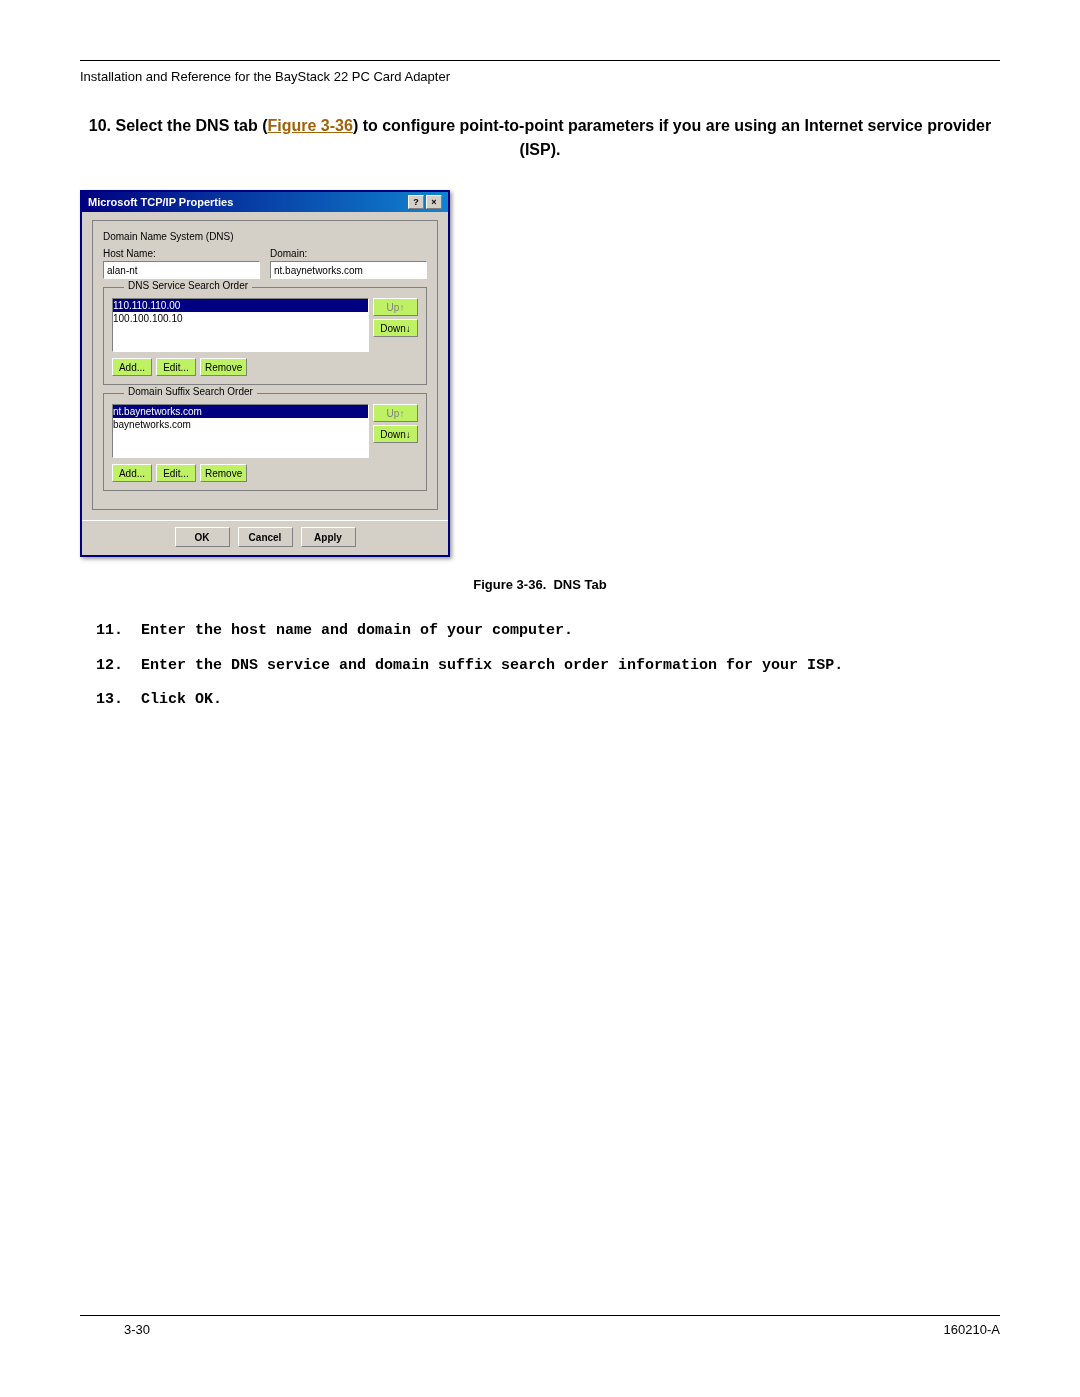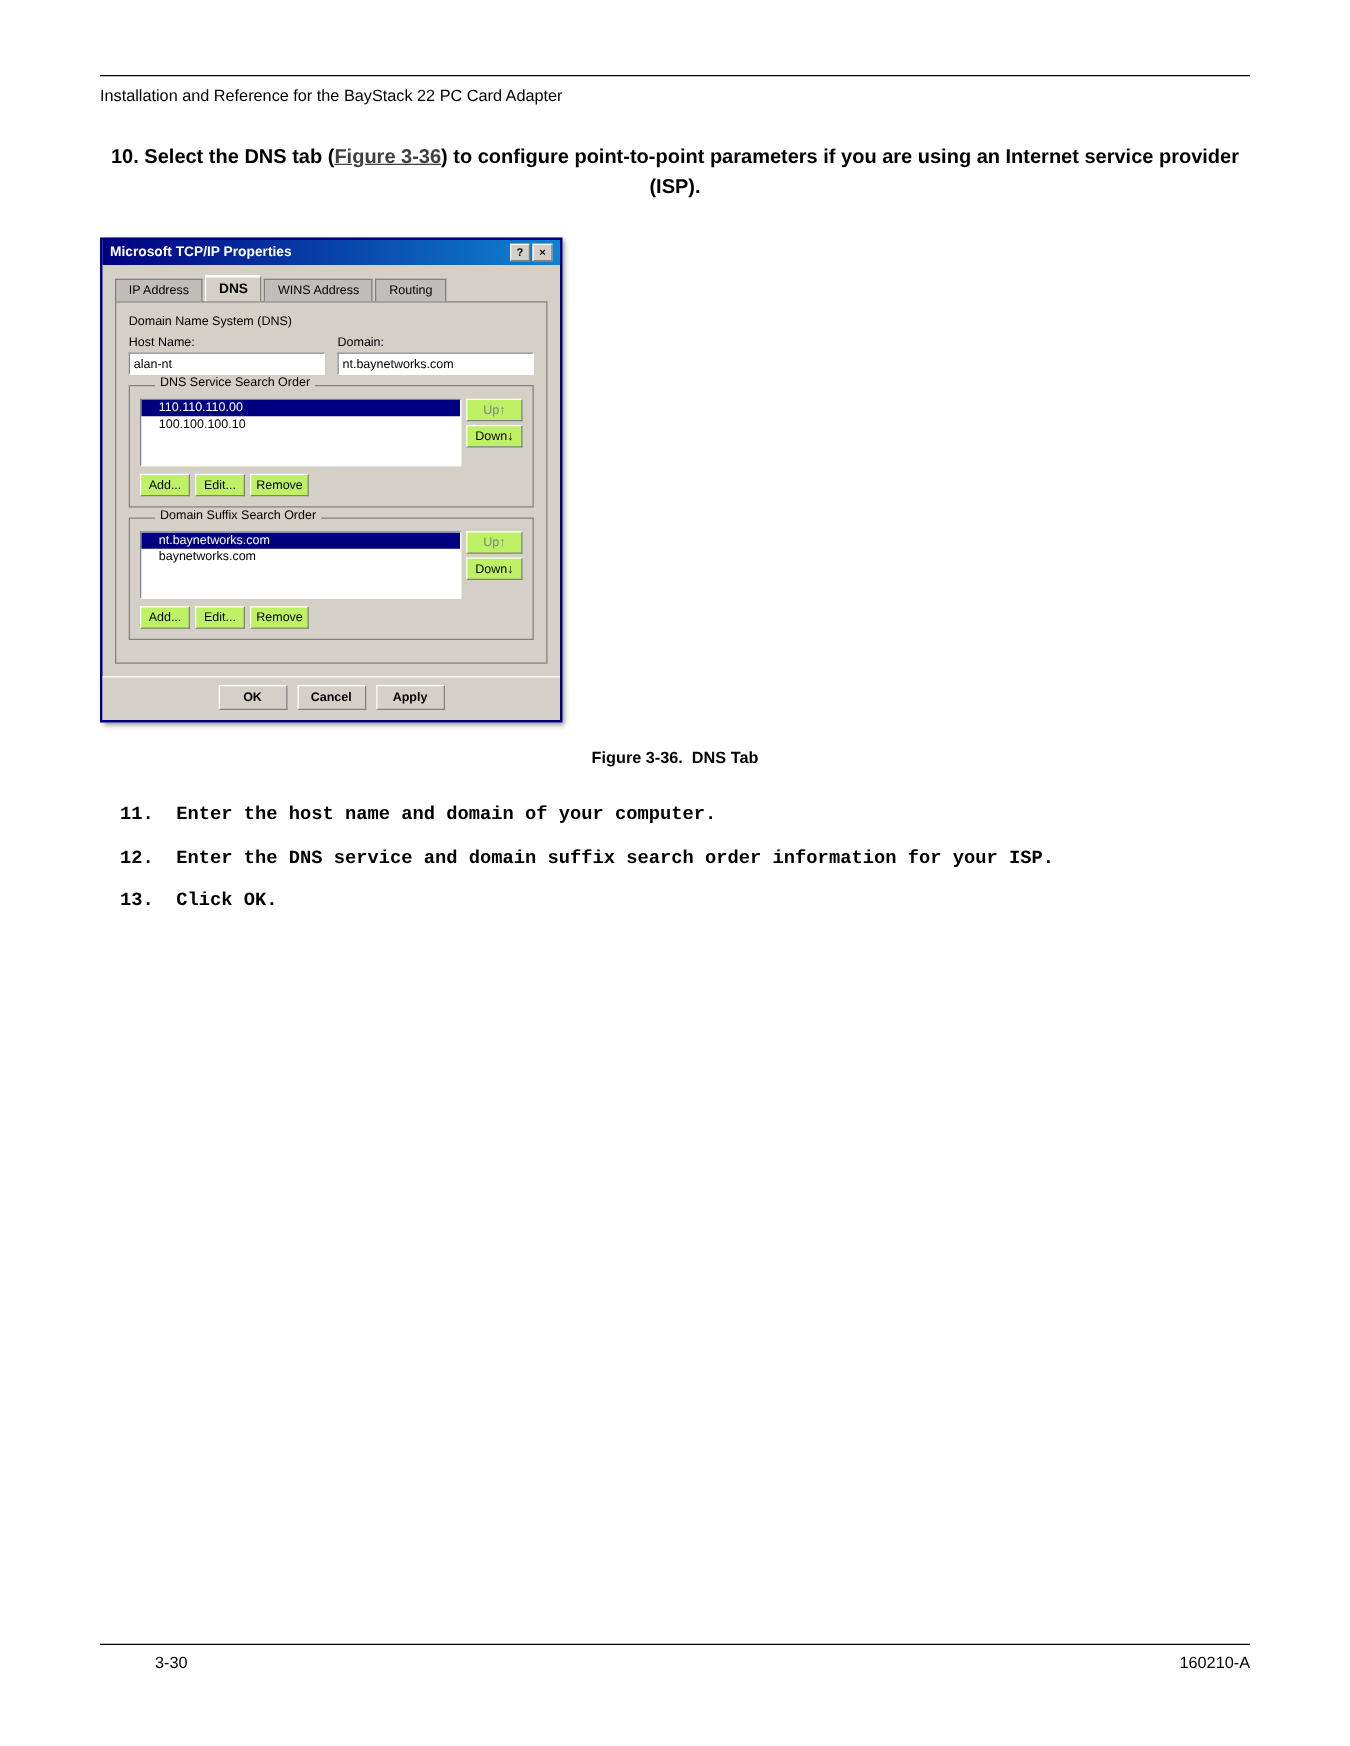--- a/index.html
+++ b/index.html
@@ -38,21 +38,21 @@
     .step-10 {
       font-size: 16px;
       font-family: Arial, sans-serif;
       font-weight: bold;
       text-align: center;
       margin-bottom: 28px;
       line-height: 1.5;
     }
 
     .step-10 a {
-      color: #404040;
+      color: #a16207;
       text-decoration: underline;
     }
 
     
     .dialog-wrapper {
       display: flex;
       margin-bottom: 20px;
     }
 
     .dialog {
@@ -193,21 +193,21 @@
       height: 54px;
       border: 1px solid;
       border-color: #808080 #ffffff #ffffff #808080;
       background: #ffffff;
       font-size: 10px;
       font-family: 'MS Sans Serif', Arial, sans-serif;
       overflow: hidden;
     }
 
     .list-item {
-      padding: 1px 14px;
+      padding: 1px 0;
       font-size: 10px;
       font-family: 'MS Sans Serif', Arial, sans-serif;
     }
 
     .list-item.selected {
       background: #000080;
       color: #ffffff;
     }
 
     .list-with-buttons {
@@ -347,26 +347,20 @@
       <div class="dialog-titlebar">
         <span>Microsoft TCP/IP Properties</span>
         <div class="dialog-titlebar-buttons">
           <div class="title-btn">?</div>
           <div class="title-btn">×</div>
         </div>
       </div>
 
       <div class="dialog-body">
 
-        <div class="tabs-row">
-          <div class="tab inactive">IP Address</div>
-          <div class="tab active">DNS</div>
-          <div class="tab inactive">WINS Address</div>
-          <div class="tab inactive">Routing</div>
-        </div>
 
         <div class="tab-content">
 
           <div style="font-size:10px; font-family:'MS Sans Serif',Arial,sans-serif; margin-bottom:6px;">Domain Name System (DNS)</div>
 
           <div class="form-row">
             <div class="form-col">
               <div class="field-label">Host Name:</div>
               <input class="text-input" type="text" value="alan-nt" style="">
             </div>

